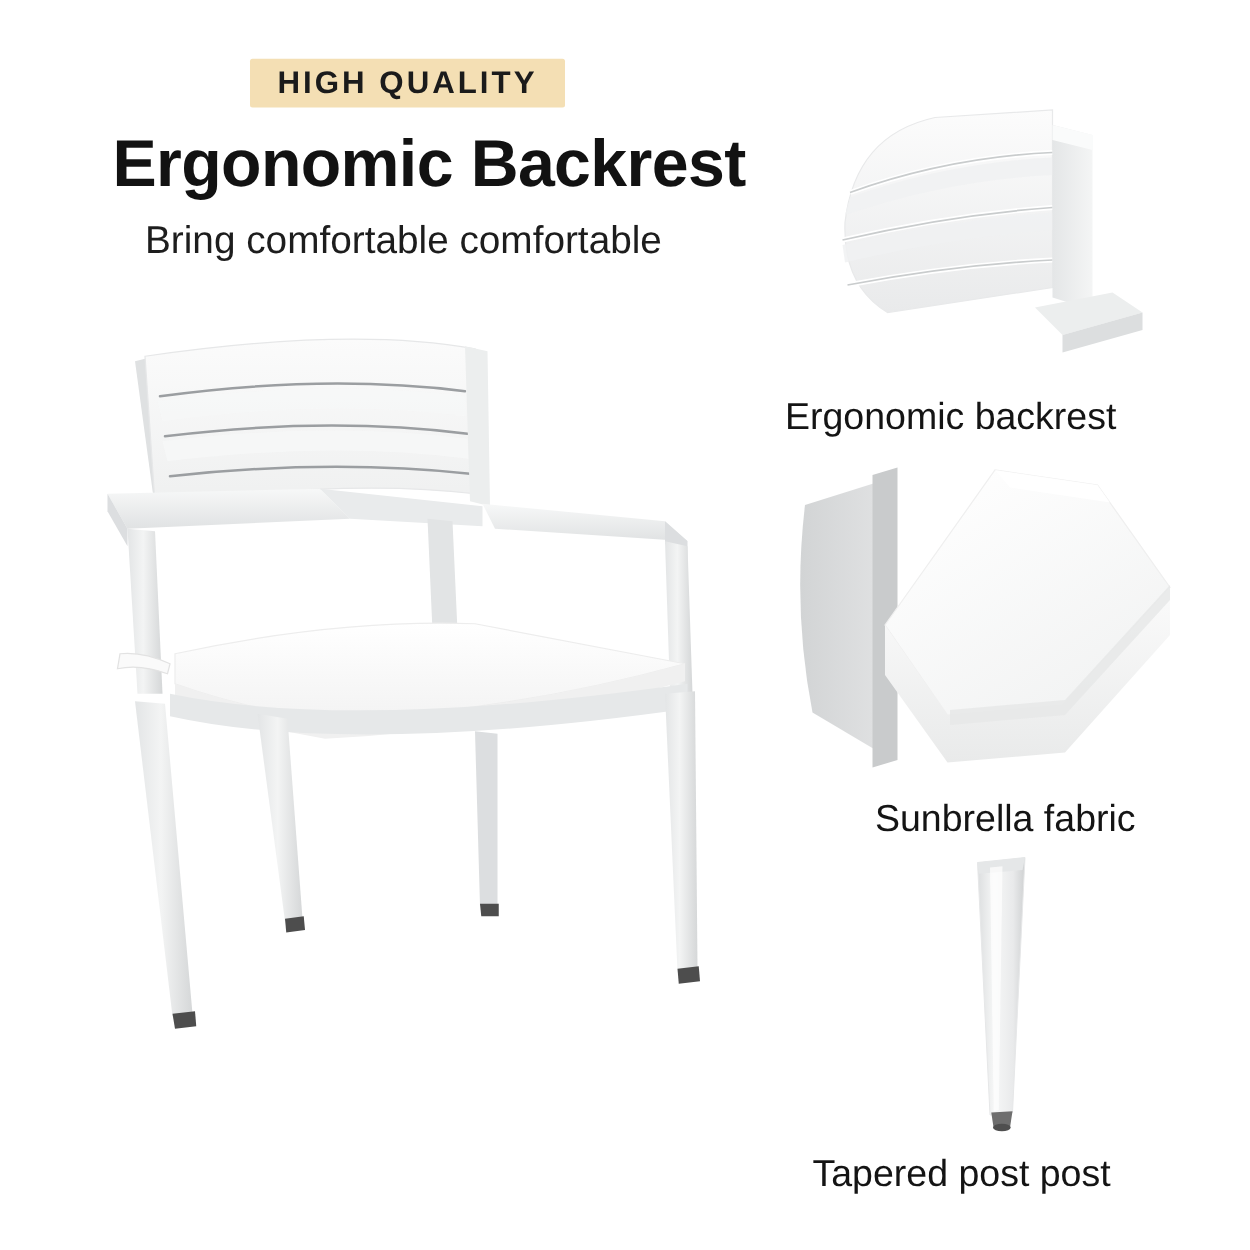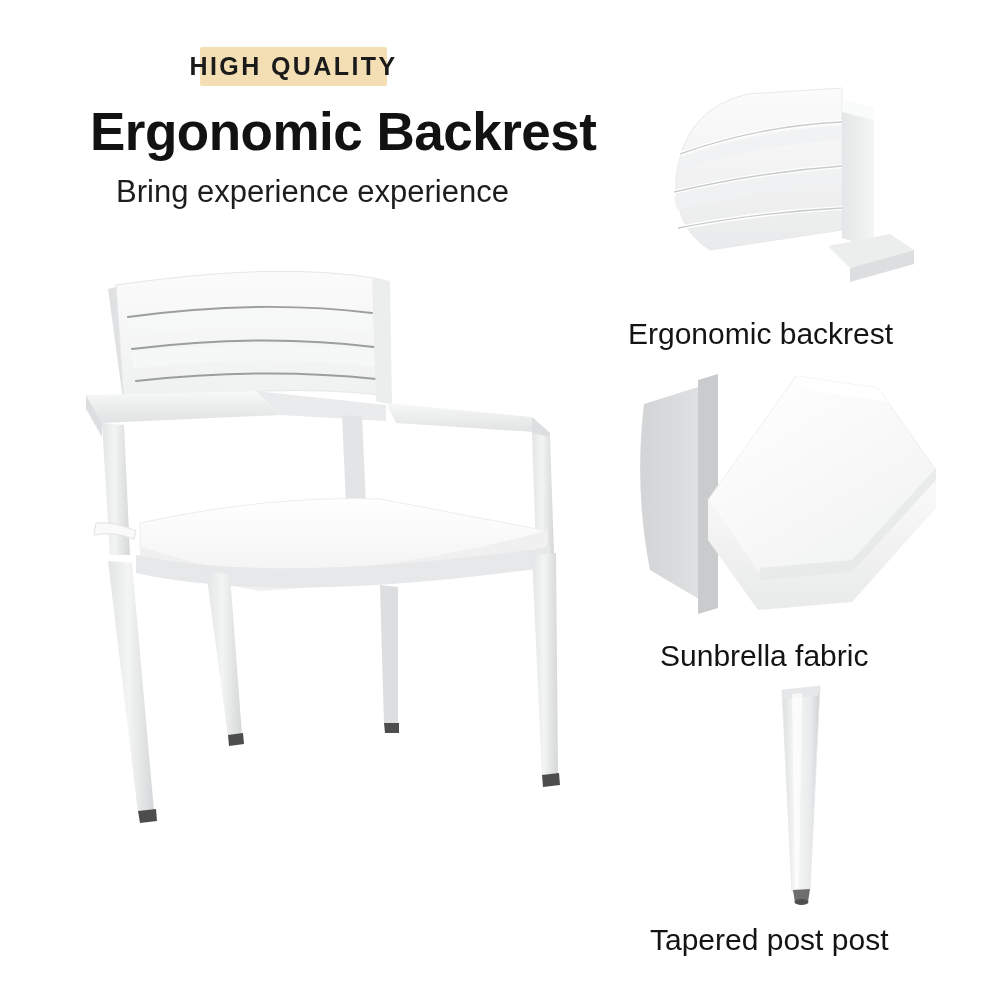--- a/index.html
+++ b/index.html
@@ -15,21 +15,21 @@
     font-family: "Liberation Sans", sans-serif;
     color: #161616;
     -webkit-font-smoothing: antialiased;
   }
 
   
   #badge {
     position: absolute;
     left: 200px;
     top: 47px;
-    width: 187px;
+    width: 252px;
     height: 39px;
     background: #f4dfb4;
     border-radius: 2px;
     display: flex;
     align-items: center;
     justify-content: center;
   }
   #badge-text {
     font-size: 25px;
     font-weight: 700;
@@ -60,21 +60,21 @@
 
   
   .caption {
     position: absolute;
     font-size: 30px;
     font-weight: 400;
     color: #141414;
     white-space: nowrap;
   }
   #cap-backrest { left: 628px; top: 317px; }
-  #cap-fabric   { left: 660px; top: 639px; }
+  #cap-fabric   { left: 700px; top: 639px; }
   #cap-legs     { left: 650px; top: 923px; }
 
   
   #hero-chair {
     position: absolute;
     left: 80px;
     top: 255px;
     width: 520px;
     height: 600px;
   }
@@ -108,21 +108,21 @@
 </style>
 </head>
 <body>
 
 <div id="badge">
   <span id="badge-text">HIGH  QUALITY</span>
 </div>
 
 <div id="headline">Ergonomic Backrest</div>
 
-<div id="subhead">Bring experience experience</div>
+<div id="subhead">Bring comfortable comfortable</div>
 
 <div id="hero-chair">
   <svg viewBox="0 0 520 600" xmlns="http://www.w3.org/2000/svg">
     <defs>
       <linearGradient id="gBack" x1="0" y1="0" x2="0" y2="1">
         <stop offset="0" stop-color="#fbfbfb"></stop>
         <stop offset="1" stop-color="#eff0f0"></stop>
       </linearGradient>
       <linearGradient id="gArm" x1="0" y1="0" x2="0" y2="1">
         <stop offset="0" stop-color="#f7f8f8"></stop>

